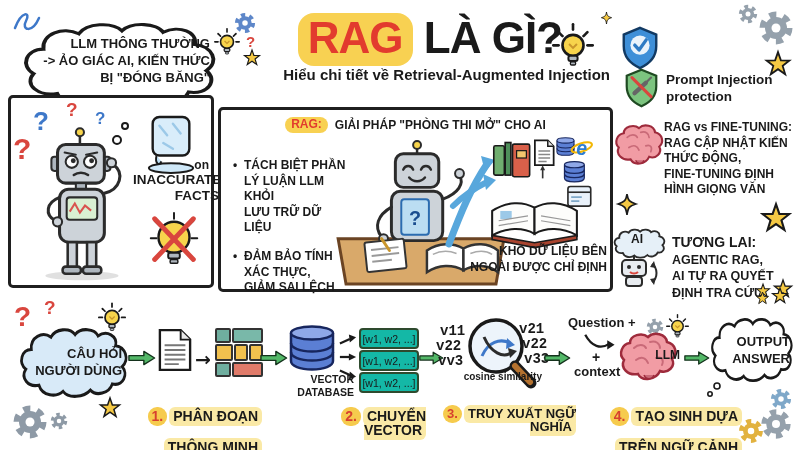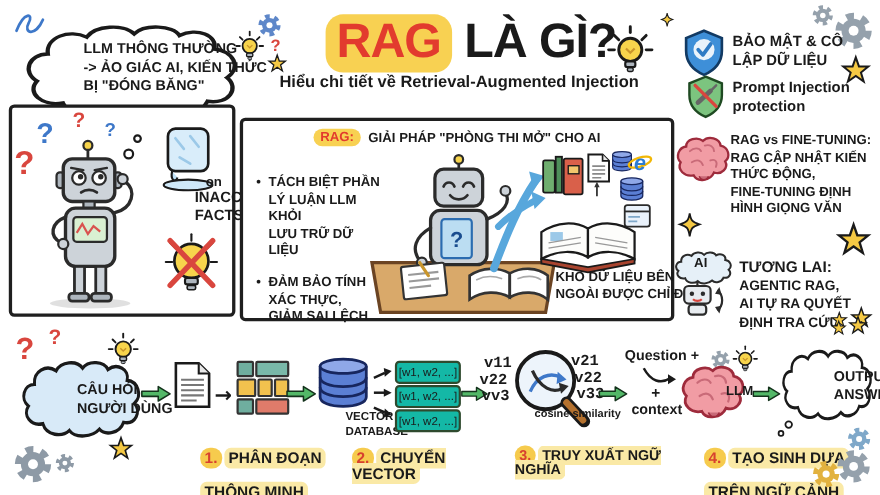--- a/index.html
+++ b/index.html
@@ -1,21 +1,21 @@
 <!DOCTYPE html>
 <html><head>
 <meta charset="utf-8">
 <style>
   html,body{margin:0;padding:0;background:#fff;}
   #canvas{position:relative;width:800px;height:450px;background:#ffffff;overflow:hidden;
           font-family:"Liberation Sans","DejaVu Sans",sans-serif;color:#1a1a1a;}
   .abs{position:absolute;}
   svg.abs{overflow:visible;}
   .t{position:absolute;font-weight:900;color:#1a1a1a;white-space:pre-line;line-height:1.25;}
-  .center{text-align:left;margin-left:44px;}
+  .center{text-align:right;}
   .qm{position:absolute;font-weight:900;line-height:1;}
   .red{color:#D9463E;} .blue{color:#3E78C9;}
   
   .title{font-size:44px;letter-spacing:-1px;font-weight:900;white-space:nowrap;}
   .ragchip{color:#E23B2E;background:#F8D152;border-radius:16px;padding:0 10px 4px 10px;}
   .subtitle{font-size:15px;}
   
   .panel{position:absolute;background:#fff;border:3px solid #1f1f1f;border-radius:5px;}
   
   .boxhead{display:flex;justify-content:center;align-items:center;gap:7px;font-size:12px;font-weight:900;white-space:nowrap;}
@@ -265,22 +265,20 @@
     </svg>
   <svg class="abs" style="left:758px;top:10px;width:36px;height:36px;color:#95A1AC" viewBox="-18 -18 36 36">
       <use href="#def-gear"></use>
     </svg>
 
   <svg class="abs" style="left:620px;top:26px;width:40px;height:44px" viewBox="0 0 40 46">
     <use href="#def-shield" fill="#3E8FD8" stroke="#123A63" stroke-width="2.5"></use>
     <circle cx="20" cy="20" r="10" fill="#EAF3FB"></circle>
     <path d="M14.5,20 L19,25 L26.5,14.5" fill="none" stroke="#2F7BC4" stroke-width="3.5" stroke-linecap="round" stroke-linejoin="round"></path>
   </svg>
-  <div class="t" style="left:666px;top:30px;width:120px;font-size:13.5px">BẢO MẬT &amp; CÔ
-LẬP DỮ LIỆU</div>
   <svg class="abs" style="left:766px;top:52px;width:24px;height:23px" viewBox="0 0 20 19">
       <use href="#def-star" fill="#F5C944" stroke="#1a1a1a" stroke-width="1.5"></use>
     </svg>
 
   <svg class="abs" style="left:624px;top:68px;width:35px;height:40px" viewBox="0 0 40 46">
     <use href="#def-shield" fill="#7CC47F" stroke="#1F4A22" stroke-width="2.5"></use>
     <path d="M12,29 L25,17" stroke="#666" stroke-width="5" stroke-linecap="round"></path>
     <path d="M25,17 L31,11" stroke="#666" stroke-width="2.5" stroke-linecap="round"></path>
     <path d="M9,11 L31,33" stroke="#D9463E" stroke-width="3.5" stroke-linecap="round"></path>
   </svg>

